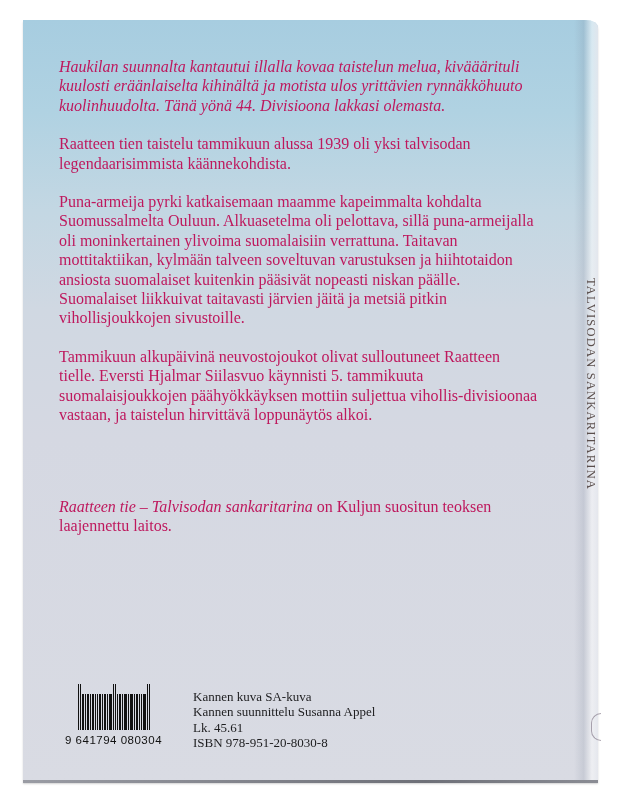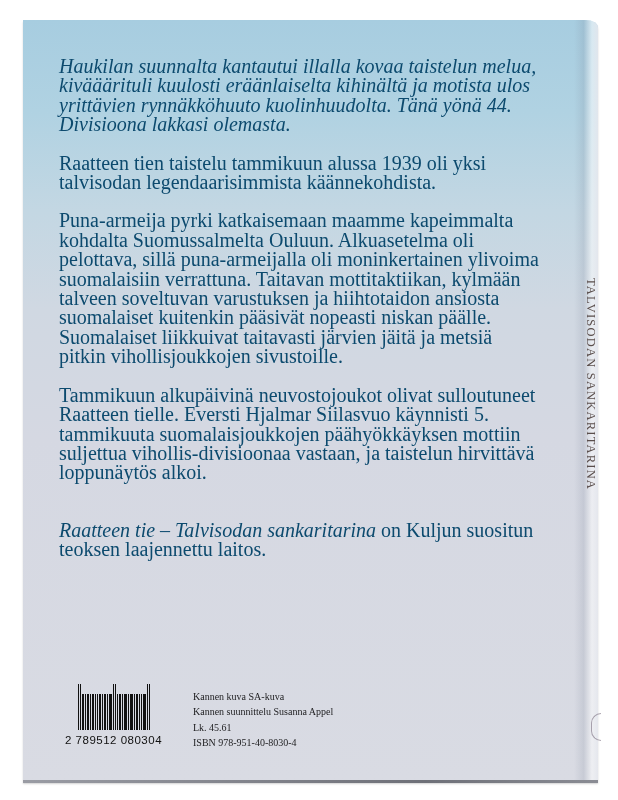--- a/index.html
+++ b/index.html
@@ -41,28 +41,28 @@
   .bottom-edge {
     position: absolute;
     left: 23px; top: 780px;
     width: 575px; height: 3px;
     background: linear-gradient(to right, #9a9ca4, #6e7078 70%, #8a8c94);
   }
   .content {
     position: absolute;
     left: 59px; top: 57px;
     width: 480px;
-    color: #0c4a6e;
-    font-size: 20px;
+    color: #be185d;
+    font-size: 16px;
     line-height: 19.4px;
   }
   .para { margin: 0 0 19px 0; }
   .italic { font-style: italic; }
   .quote-author { display: block; font-style: normal; }
-  .blurb-tail { margin-top: 38px; }
+  .blurb-tail { margin-top: 72px; }
   .spine-text {
     position: absolute;
     left: 584px; top: 278px;
     width: 290px; height: 14px;
     transform-origin: 0 0;
     transform: translate(14px, 0) rotate(90deg);
     font-size: 12.5px;
     letter-spacing: 1.2px;
     color: #5a4e4c;
     white-space: nowrap;
@@ -108,21 +108,21 @@
     white-space: nowrap;
     background: #d9dbe3;
     position: relative;
     z-index: 1;
     padding-left: 0px;
     display: inline-block;
   }
   .credits {
     margin-left: 42px;
     margin-top: -1px;
-    font-size: 10px;
+    font-size: 13px;
     line-height: 15.4px;
     color: #1d1d1f;
   }
   .credits div { white-space: nowrap; }
 </style>
 </head>
 <body>
 
 <div class="book"></div>
 <div class="bottom-edge"></div>
@@ -169,21 +169,21 @@
         <span style="width:1px"></span>
       <span style="width:2px"></span>
         <span style="width:1px"></span>
         <span style="width:2px"></span>
       <span style="width:1px"></span>
         <span style="width:1px"></span>
         <span style="width:3px"></span>
       <span class="long" style="width:1px"></span>
         <span class="long" style="width:1px"></span>
     </div>
-    <div class="barcode-digits">2 789512 080304</div>
+    <div class="barcode-digits">9 641794 080304</div>
   </div>
   <div class="credits">
     <div>Kannen kuva SA-kuva</div>
     <div>Kannen suunnittelu Susanna Appel</div>
     <div>Lk. 45.61</div>
-    <div>ISBN 978-951-40-8030-4</div>
+    <div>ISBN 978-951-20-8030-8</div>
   </div>
 </div>
 
 </body></html>

